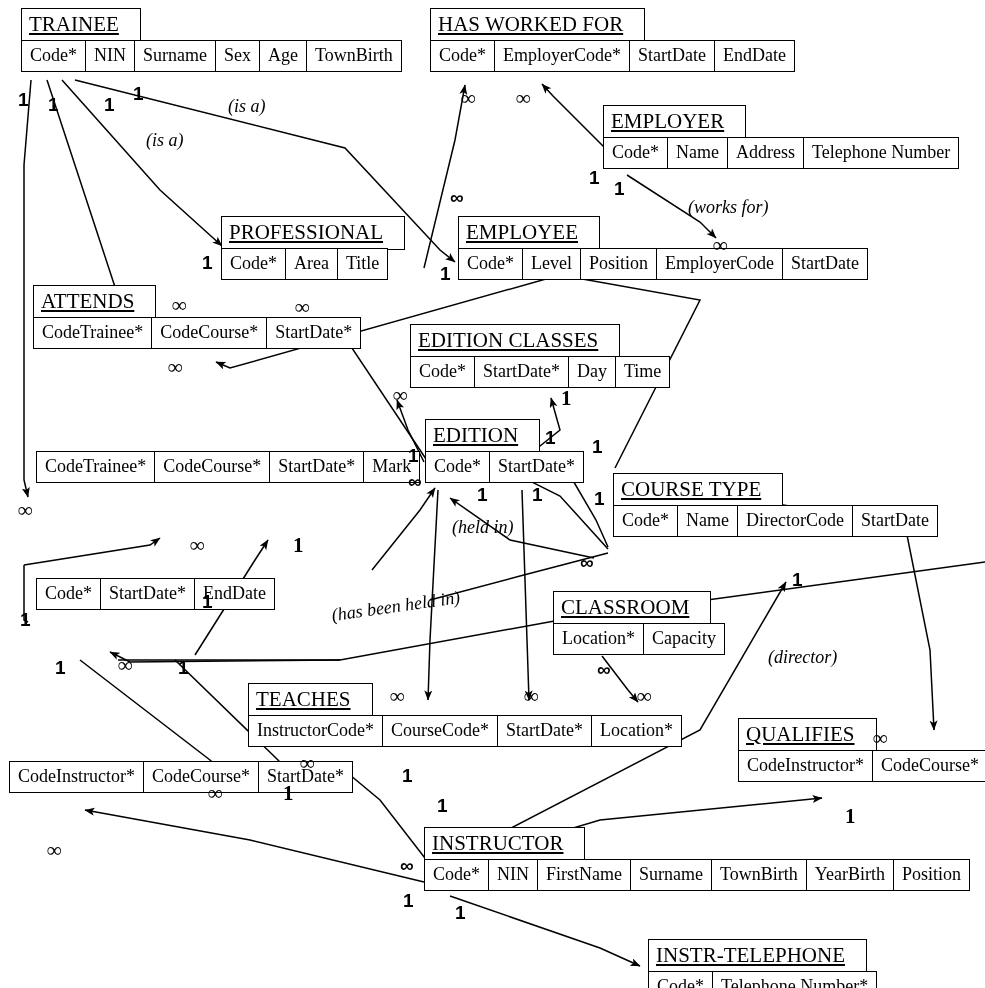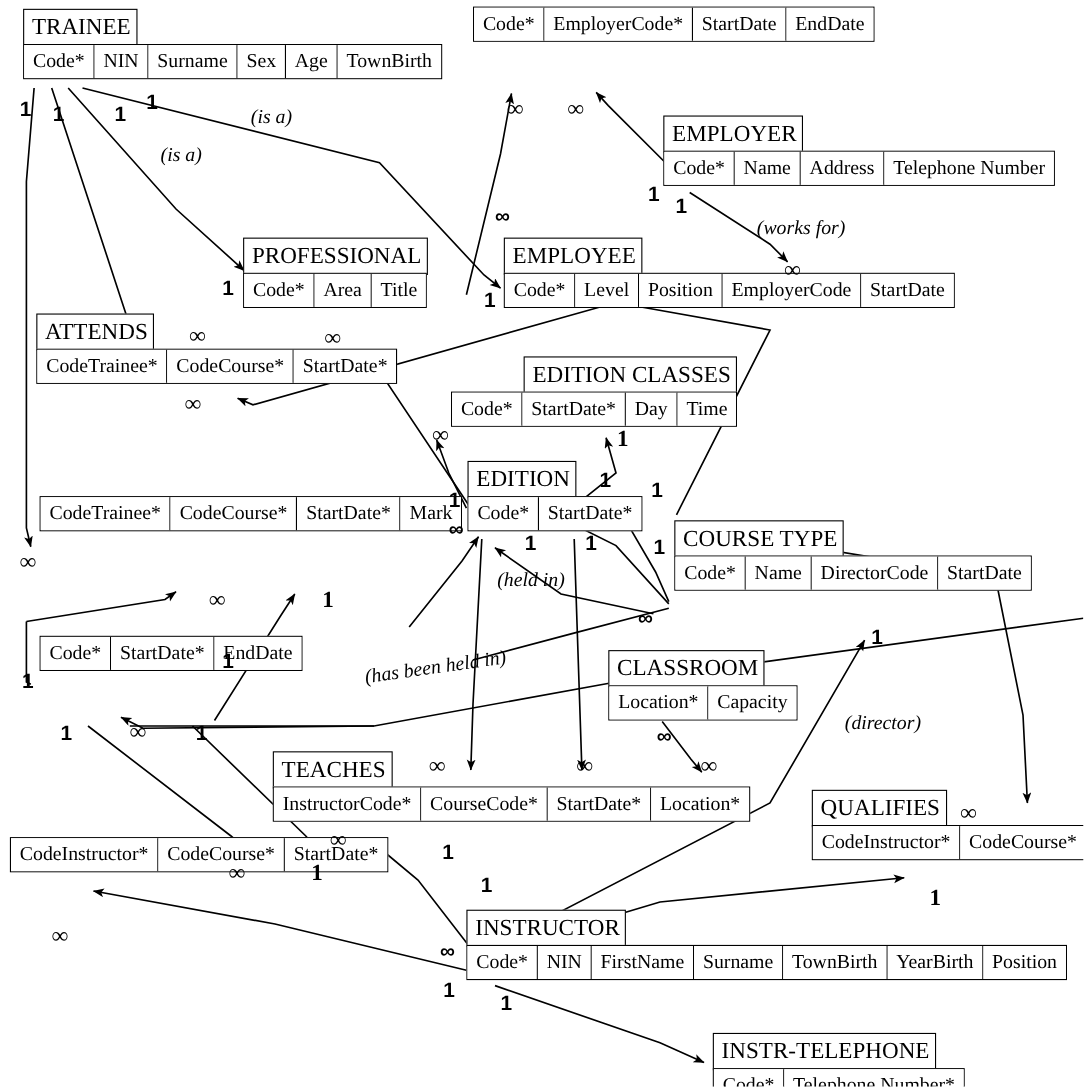--- a/index.html
+++ b/index.html
@@ -24,25 +24,26 @@
   .entity {
     position: absolute;
     z-index: 5;
   }
   .ent-title {
     display: inline-block;
     border: 1.6px solid #000;
     background: #fff;
     font-size: 21px;
     line-height: 1;
-    padding: 5px 5px 6px 7px;
+    padding: 5px 21px 6px 7px;
     white-space: nowrap;
     color: #000;
     position: relative;
     z-index: 2;
+    text-decoration: underline;
   }
   .ent-attrs {
     display: flex;
     border: 1.6px solid #000;
     background: #fff;
     margin-top: -1.6px;
     width: max-content;
     position: relative;
     z-index: 3;
   }
@@ -170,20 +171,21 @@
       <div class="attr">Code*</div>
       <div class="attr">NIN</div>
       <div class="attr">Surname</div>
       <div class="attr">Sex</div>
       <div class="attr">Age</div>
       <div class="attr">TownBirth</div>
     </div>
   </div>
 
   <div class="entity" style="left:430px; top:8px;">
+    <div class="ent-title">HAS WORKED FOR</div>
     <div class="ent-attrs">
       <div class="attr">Code*</div>
       <div class="attr">EmployerCode*</div>
       <div class="attr">StartDate</div>
       <div class="attr">EndDate</div>
     </div>
   </div>
 
   <div class="entity" style="left:603px; top:105px;">
     <div class="ent-title">EMPLOYER</div>
@@ -217,21 +219,21 @@
 
   <div class="entity" style="left:33px; top:285px;">
     <div class="ent-title">ATTENDS</div>
     <div class="ent-attrs">
       <div class="attr">CodeTrainee*</div>
       <div class="attr">CodeCourse*</div>
       <div class="attr">StartDate*</div>
     </div>
   </div>
 
-  <div class="entity" style="left:410px; top:324px;text-align:right;">
+  <div class="entity" style="left:410px; top:324px;">
     <div class="ent-title">EDITION CLASSES</div>
     <div class="ent-attrs">
       <div class="attr">Code*</div>
       <div class="attr">StartDate*</div>
       <div class="attr">Day</div>
       <div class="attr">Time</div>
     </div>
   </div>
 
   <div class="entity" style="left:425px; top:419px;">

